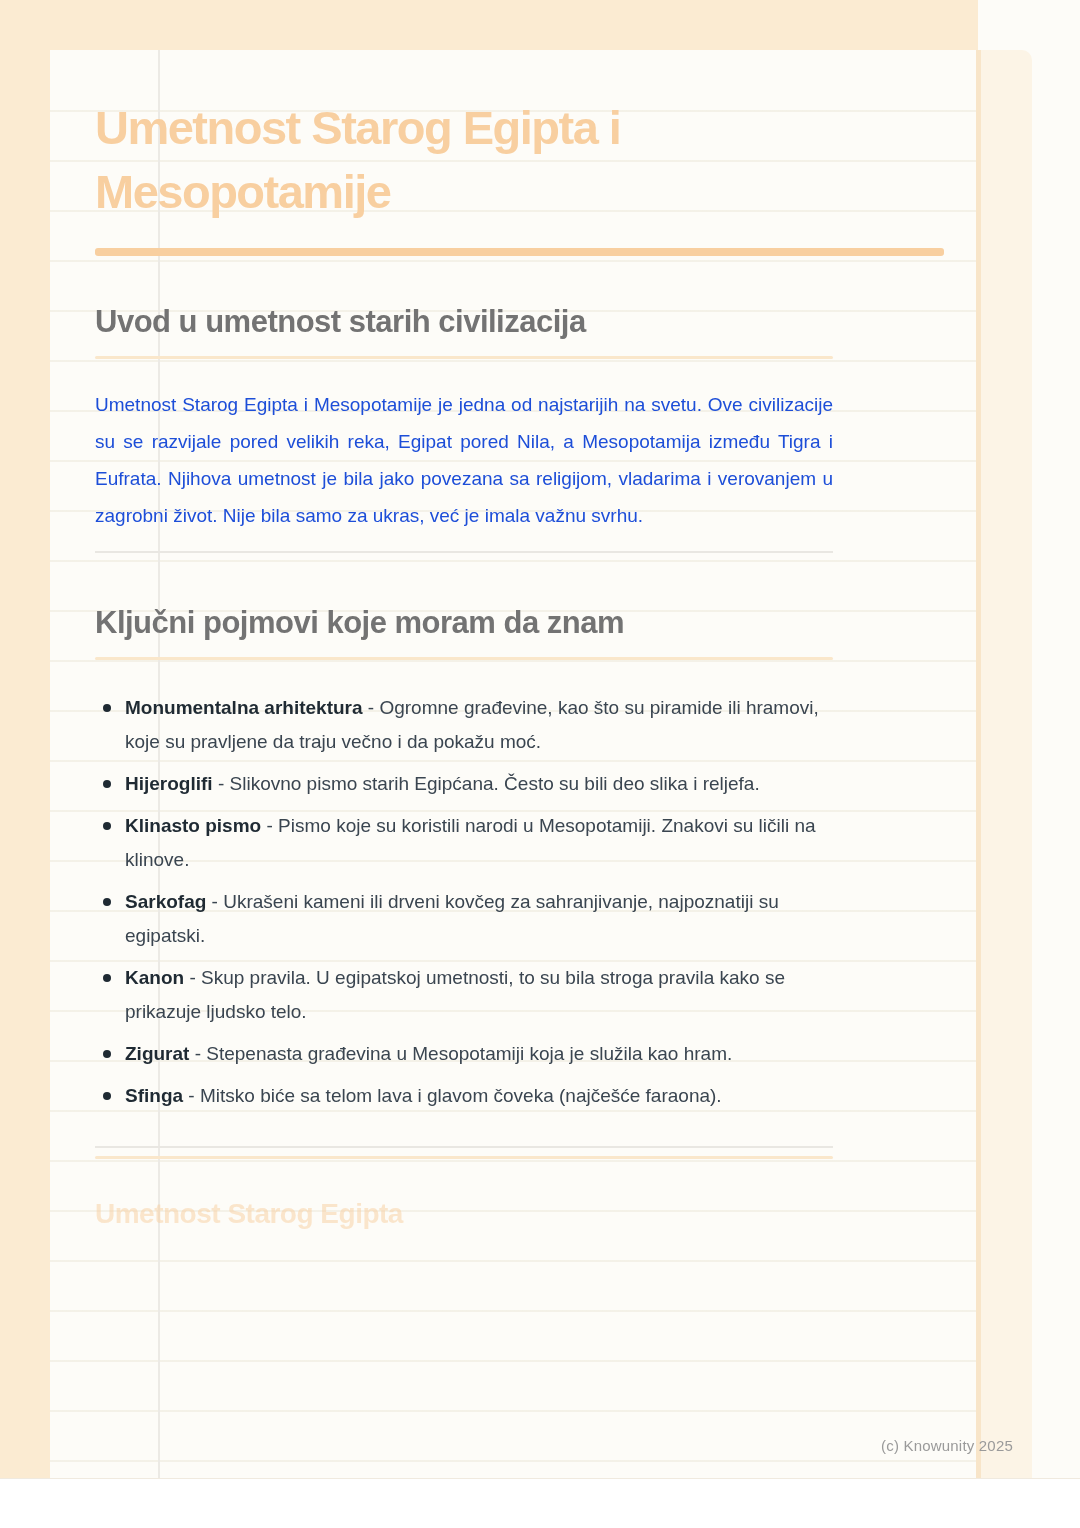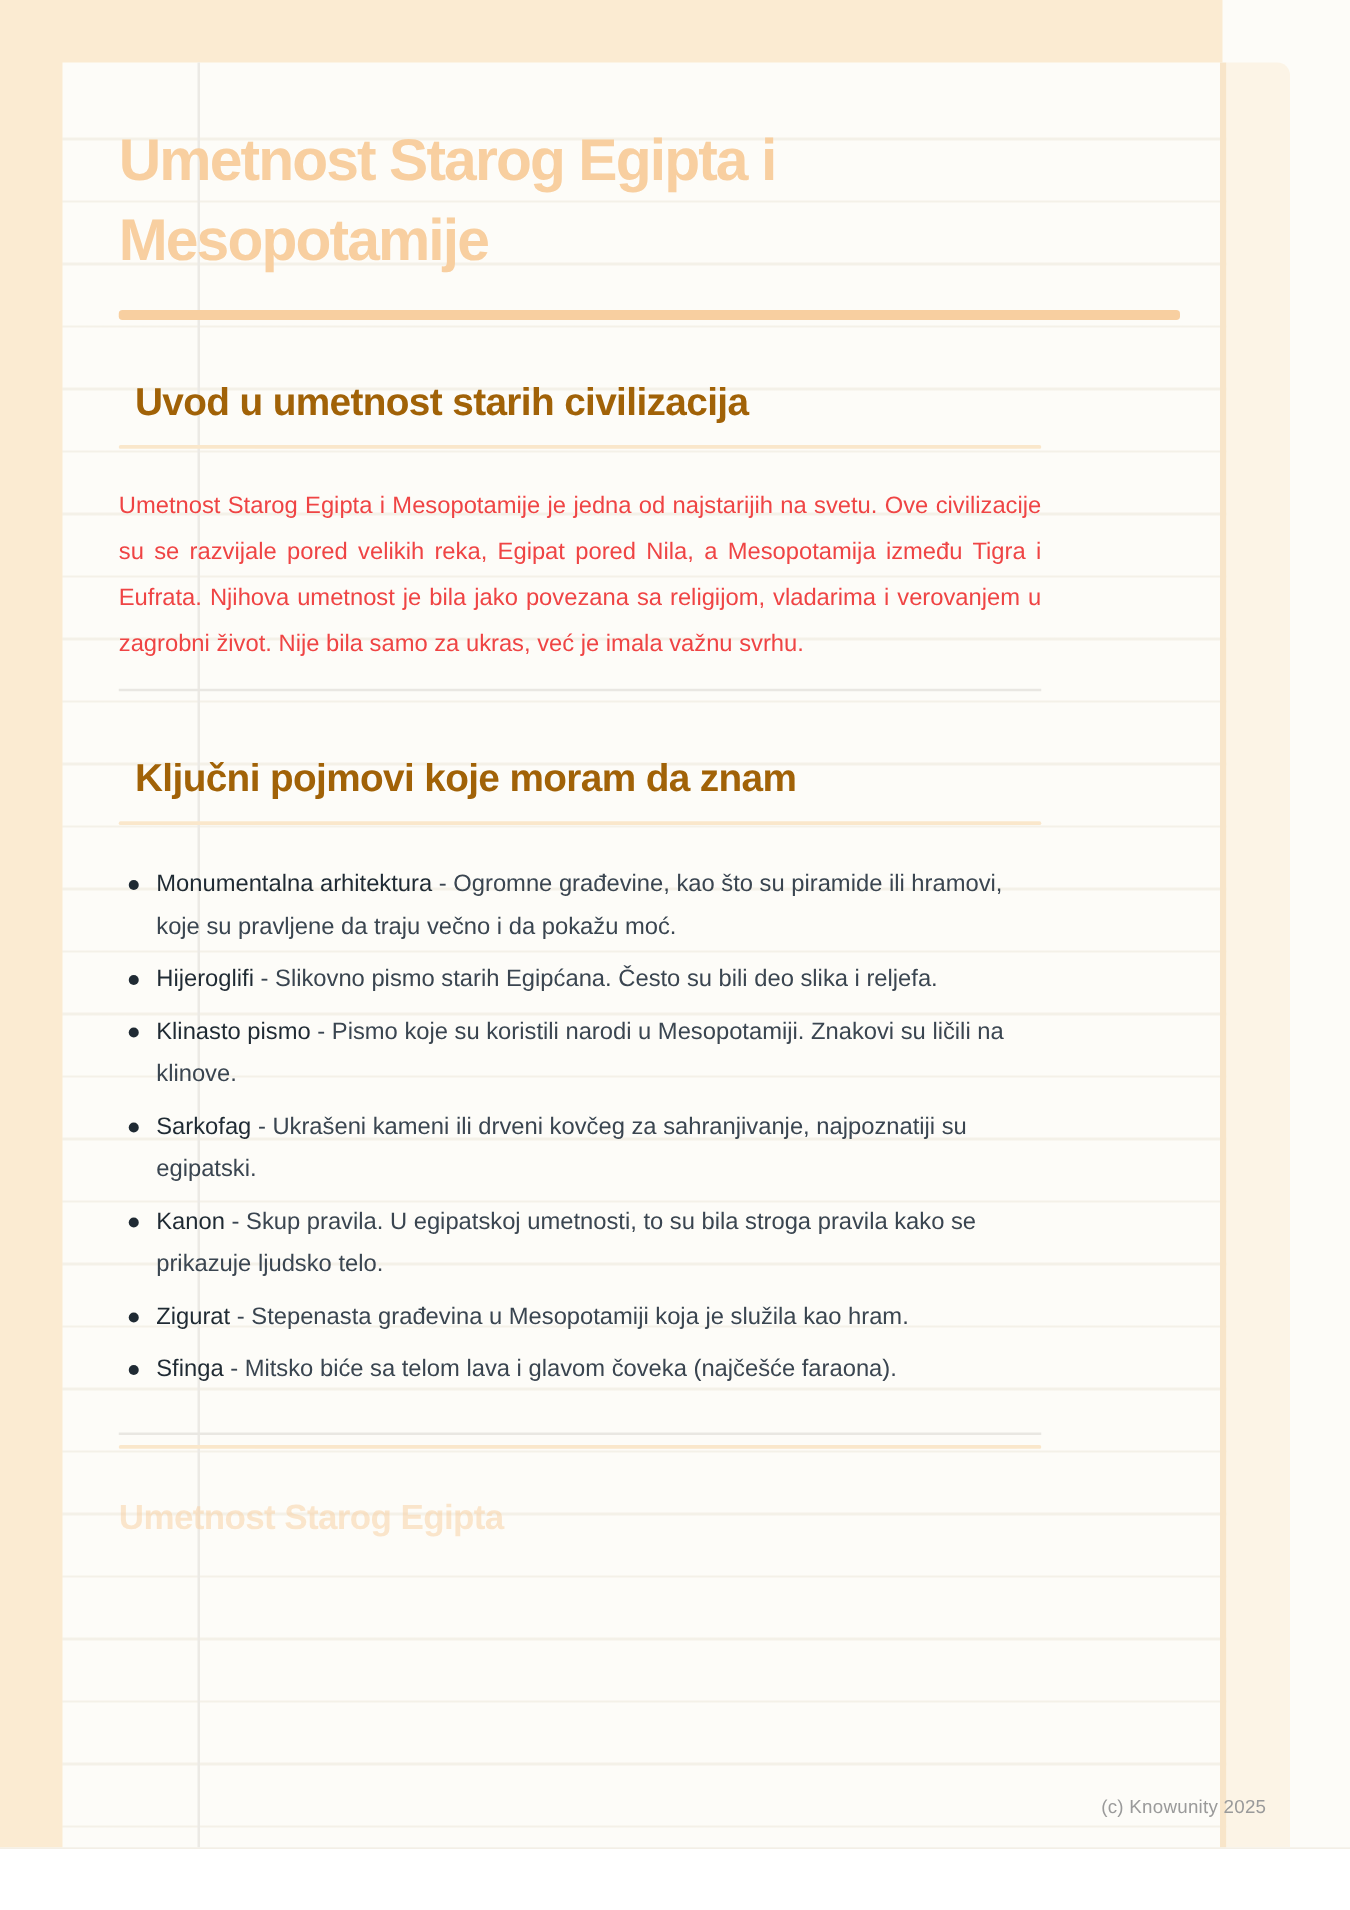--- a/index.html
+++ b/index.html
@@ -35,48 +35,48 @@
   .content{position:absolute;left:95px;top:0;width:738px;z-index:4;color:#3A4550;}
 
   h1{
     margin:96px 0 0 0;
     font-size:47px;line-height:64px;font-weight:800;letter-spacing:-1.5px;
     color:#F8CFA0;
   }
   .title-rule{width:849px;height:8px;background:#F8CFA0;margin-top:24px;border-radius:3px;}
 
   h2{
-    margin:13px;font-size:31px;line-height:40px;font-weight:800;letter-spacing:-0.5px;
-    color:#a16207;
+    margin:0;font-size:31px;line-height:40px;font-weight:800;letter-spacing:-0.5px;
+    color:#737373;
   }
   .h2-intro{margin-top:46px;}
   .h2-terms{margin-top:50px;}
   .h2-details{margin-top:47px;line-height:48px;}
 
   .rule-peach{height:3px;background:#FAE7CB;margin-top:14px;border-radius:2px;}
   .rule-peach-details{margin-top:8px;}
   .rule-gray{height:2px;background:#E9E7E2;margin-top:17px;}
   .rule-gray-after-list{margin-top:33px;}
 
   .para{
     margin:27px 0 0 0;
-    font-size:19px;line-height:37px;text-align:justify;color:#ef4444;
+    font-size:19px;line-height:37px;text-align:justify;color:#1d4ed8;
   }
 
   ul.terms{list-style:none;margin:31px 0 0 0;padding:0;}
   ul.terms li{
     position:relative;padding-left:30px;margin:0 0 8px 0;
     font-size:19px;line-height:34px;color:#3A4550;
   }
   ul.terms li:last-child{margin-bottom:12px;}
   .bullet-marker{
     position:absolute;left:8px;top:13px;width:8px;height:8px;border-radius:50%;
     background:#1F2A33;
   }
-  .term{font-weight:400;color:#1F2A33;}
+  .term{font-weight:700;color:#1F2A33;}
 
   h3.sub{
     margin:38px 0 0 0;font-size:28px;line-height:34px;font-weight:700;letter-spacing:-0.5px;
     color:#F8CFA0;opacity:0.5;
   }
 
   .footer-credit{
     position:absolute;top:1437px;right:67px;z-index:5;
     font-size:15px;color:#9A9A9A;letter-spacing:0.2px;
   }

